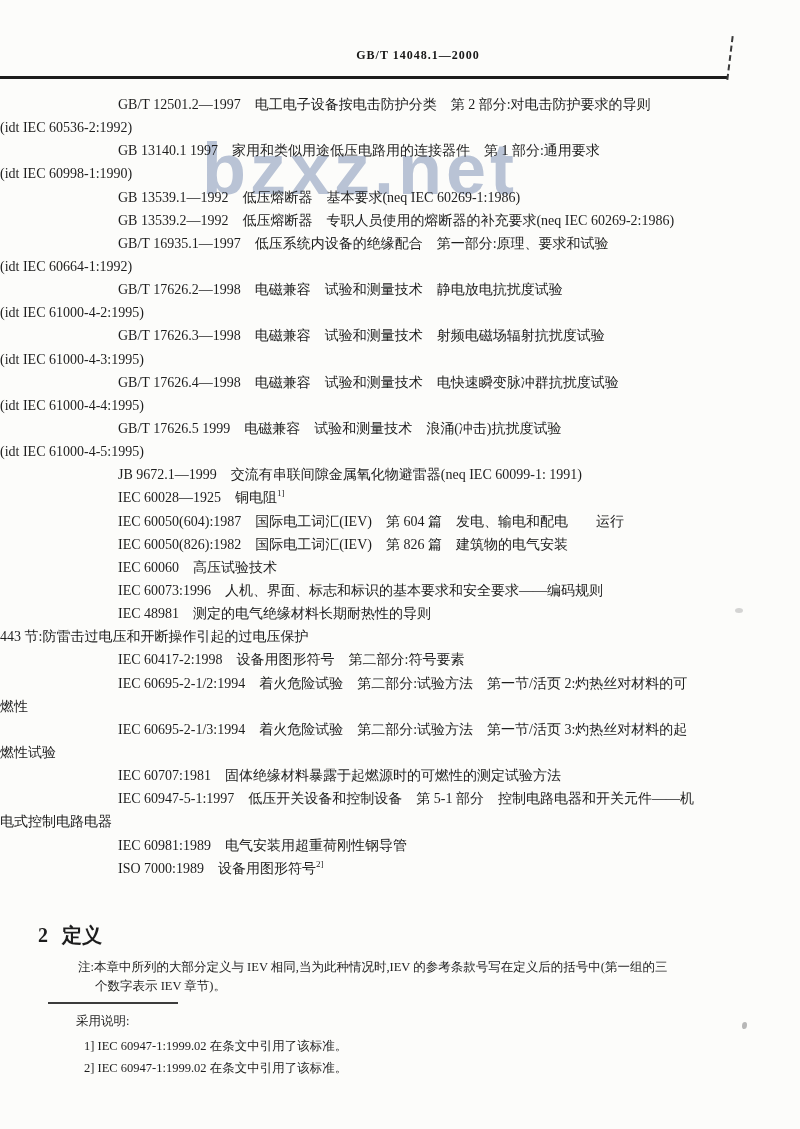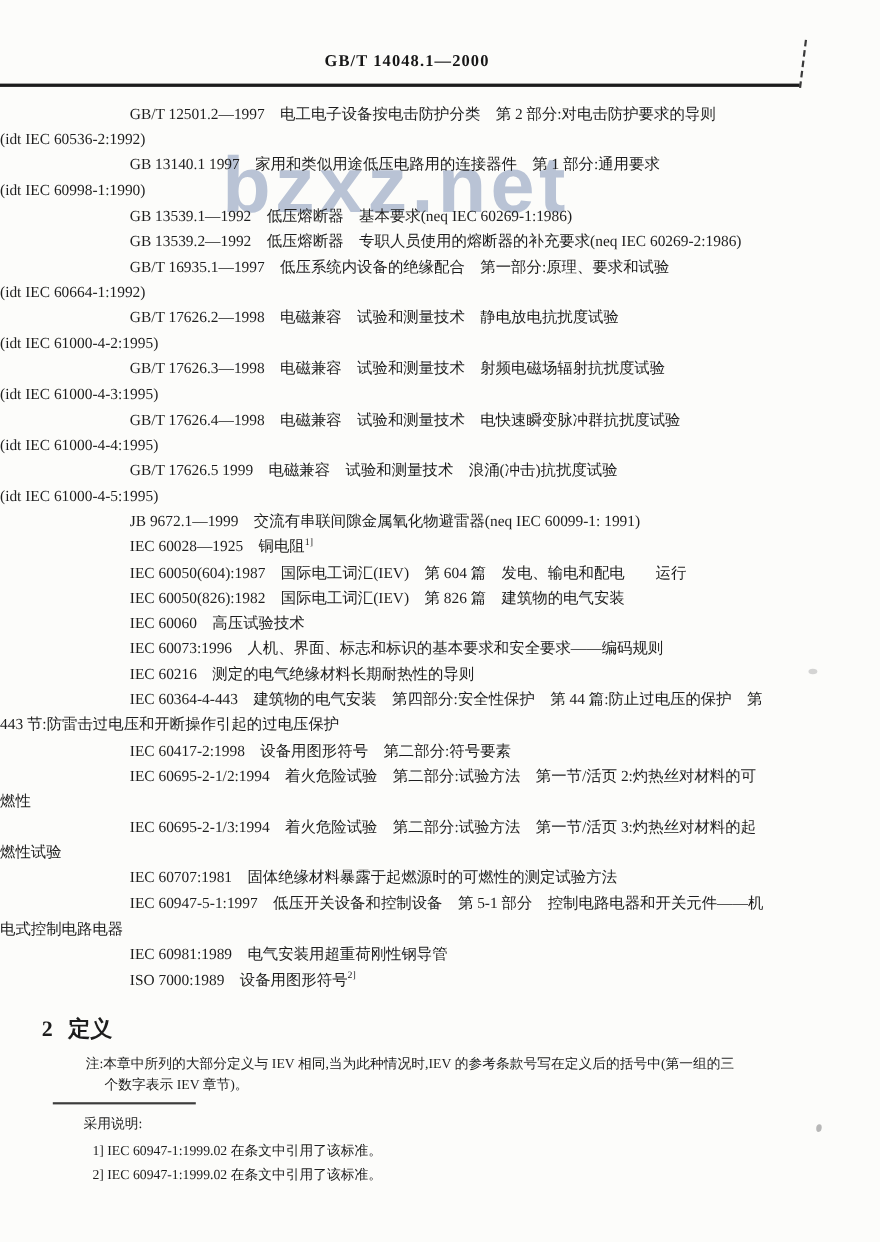--- a/index.html
+++ b/index.html
@@ -8,22 +8,22 @@
     width:800px;height:1129px;
     background:#fcfcfa;
     overflow:hidden;
     font-family:"Liberation Serif","DejaVu Serif",serif;
     color:#1d1d1d;
   }
   
   .std-code{
     position:absolute;top:48px;left:0;width:740px;
     text-align:center;
-    font-weight:bold;font-size:15px;letter-spacing:1px;
-    color:#161616;z-index:2;
+    font-weight:bold;font-size:12px;letter-spacing:1px;
+    color:#161616;z-index:2;padding-left:48px;
   }
   .header-rule{
     position:absolute;top:76px;left:0;width:727px;height:3px;
     background:#1c1c1c;z-index:2;
   }
   .stray-mark{
     position:absolute;left:729px;top:36px;height:44px;width:0;
     border-left:2px dashed #3a3a3a;
     transform:rotate(7deg);
     z-index:2;
@@ -112,22 +112,21 @@
       <div class="ref-line indent-0">GB/T 17626.4—1998　电磁兼容　试验和测量技术　电快速瞬变脉冲群抗扰度试验</div>
       <div class="ref-line indent-1">(idt IEC 61000-4-4:1995)</div>
       <div class="ref-line indent-0">GB/T 17626.5  1999　电磁兼容　试验和测量技术　浪涌(冲击)抗扰度试验</div>
       <div class="ref-line indent-1">(idt IEC 61000-4-5:1995)</div>
       <div class="ref-line indent-0">JB 9672.1—1999　交流有串联间隙金属氧化物避雷器(neq IEC 60099-1: 1991)</div>
       <div class="ref-line indent-0">IEC 60028—1925　铜电阻<sup>1]</sup></div>
       <div class="ref-line indent-0">IEC 60050(604):1987　国际电工词汇(IEV)　第 604 篇　发电、输电和配电　　运行</div>
       <div class="ref-line indent-0">IEC 60050(826):1982　国际电工词汇(IEV)　第 826 篇　建筑物的电气安装</div>
       <div class="ref-line indent-0">IEC 60060　高压试验技术</div>
       <div class="ref-line indent-0">IEC 60073:1996　人机、界面、标志和标识的基本要求和安全要求——编码规则</div>
-      <div class="ref-line indent-0">IEC 60216　测定的电气绝缘材料长期耐热性的导则</div>
-      <div class="ref-line indent-0">IEC 60364-4-443　建筑物的电气安装　第四部分:安全性保护　第 44 篇:防止过电压的保护　第</div>
+      <div class="ref-line indent-0">IEC 48981　测定的电气绝缘材料长期耐热性的导则</div>
       <div class="ref-line indent-1">443 节:防雷击过电压和开断操作引起的过电压保护</div>
       <div class="ref-line indent-0">IEC 60417-2:1998　设备用图形符号　第二部分:符号要素</div>
       <div class="ref-line indent-0">IEC 60695-2-1/2:1994　着火危险试验　第二部分:试验方法　第一节/活页 2:灼热丝对材料的可</div>
       <div class="ref-line indent-1">燃性</div>
       <div class="ref-line indent-0">IEC 60695-2-1/3:1994　着火危险试验　第二部分:试验方法　第一节/活页 3:灼热丝对材料的起</div>
       <div class="ref-line indent-1">燃性试验</div>
       <div class="ref-line indent-0">IEC 60707:1981　固体绝缘材料暴露于起燃源时的可燃性的测定试验方法</div>
       <div class="ref-line indent-0">IEC 60947-5-1:1997　低压开关设备和控制设备　第 5-1 部分　控制电路电器和开关元件——机</div>
       <div class="ref-line indent-1">电式控制电路电器</div>
       <div class="ref-line indent-0">IEC 60981:1989　电气安装用超重荷刚性钢导管</div>

